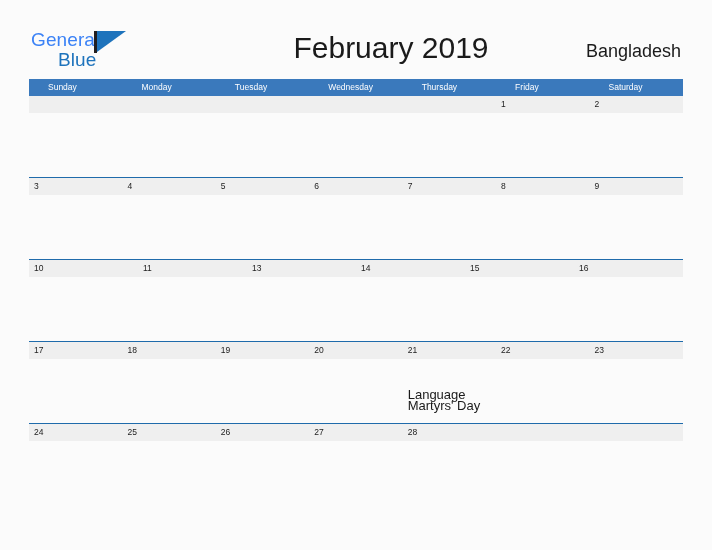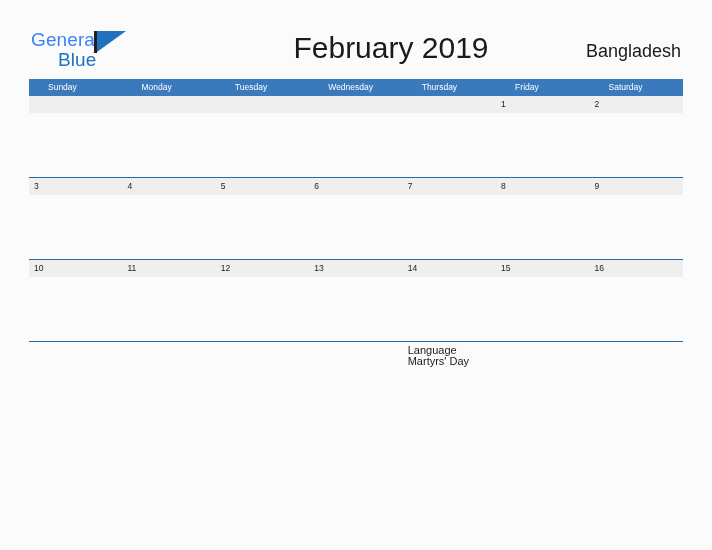--- a/index.html
+++ b/index.html
@@ -161,25 +161,26 @@
 
   .event-band {
     display: flex;
     width: 654px;
     height: 64px;
   }
   .event-cell {
     flex: 1 1 0;
     padding: 3px 7px 0 5px;
     box-sizing: border-box;
-    font-size: 11px;
+    font-size: 13px;
     line-height: 10.5px;
     color: #1a1a1a;
     word-wrap: break-word;
     overflow: hidden;
+    margin-top: 28px;
   }
 </style>
 </head>
 <body>
 
 <div class="page">
 
   <div class="header">
 
     <div class="logo">
@@ -247,44 +248,72 @@
         <div class="event-cell"></div>
         <div class="event-cell"></div>
         <div class="event-cell"></div>
       </div>
     </div>
 
     <div class="week">
       <div class="day-band">
         <div class="day-num">10</div>
         <div class="day-num">11</div>
-        <div class="day-num">12</div>
         <div class="day-num">13</div>
         <div class="day-num">14</div>
         <div class="day-num">15</div>
         <div class="day-num">16</div>
       </div>
       <div class="event-band">
         <div class="event-cell"></div>
         <div class="event-cell"></div>
         <div class="event-cell"></div>
         <div class="event-cell"></div>
         <div class="event-cell"></div>
         <div class="event-cell"></div>
         <div class="event-cell"></div>
       </div>
     </div>
 
     <div class="week">
+      <div class="day-band">
+        <div class="day-num">17</div>
+        <div class="day-num">18</div>
+        <div class="day-num">19</div>
+        <div class="day-num">20</div>
+        <div class="day-num">21</div>
+        <div class="day-num">22</div>
+        <div class="day-num">23</div>
+      </div>
       <div class="event-band">
         <div class="event-cell"></div>
         <div class="event-cell"></div>
         <div class="event-cell"></div>
         <div class="event-cell"></div>
         <div class="event-cell">Language Martyrs' Day</div>
         <div class="event-cell"></div>
         <div class="event-cell"></div>
       </div>
     </div>
 
+    <div class="week">
+      <div class="day-band">
+        <div class="day-num">24</div>
+        <div class="day-num">25</div>
+        <div class="day-num">26</div>
+        <div class="day-num">27</div>
+        <div class="day-num">28</div>
+        <div class="day-num"></div>
+        <div class="day-num"></div>
+      </div>
+      <div class="event-band">
+        <div class="event-cell"></div>
+        <div class="event-cell"></div>
+        <div class="event-cell"></div>
+        <div class="event-cell"></div>
+        <div class="event-cell"></div>
+        <div class="event-cell"></div>
+        <div class="event-cell"></div>
+      </div>
+    </div>
 
   </div>
 </div>
 
 </body></html>

